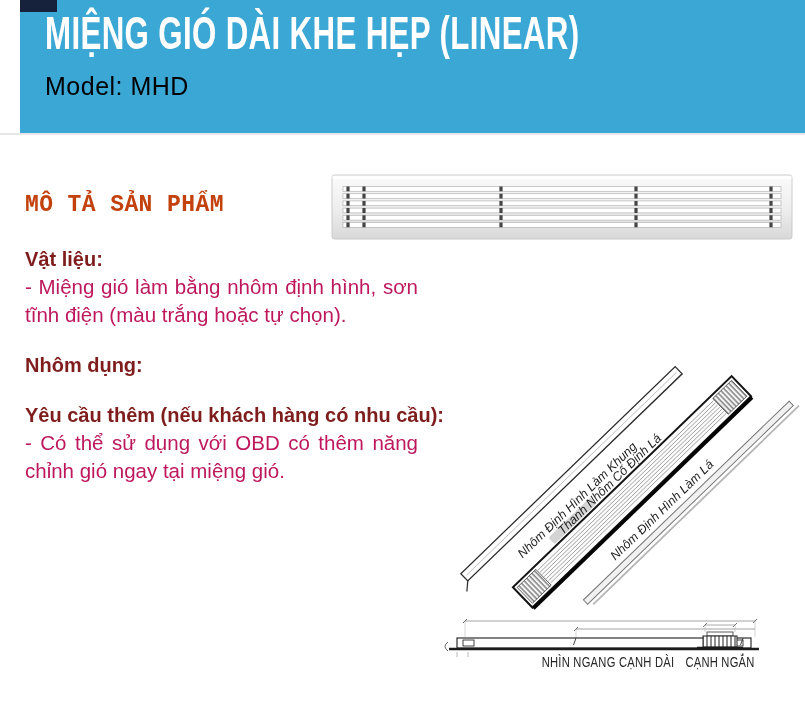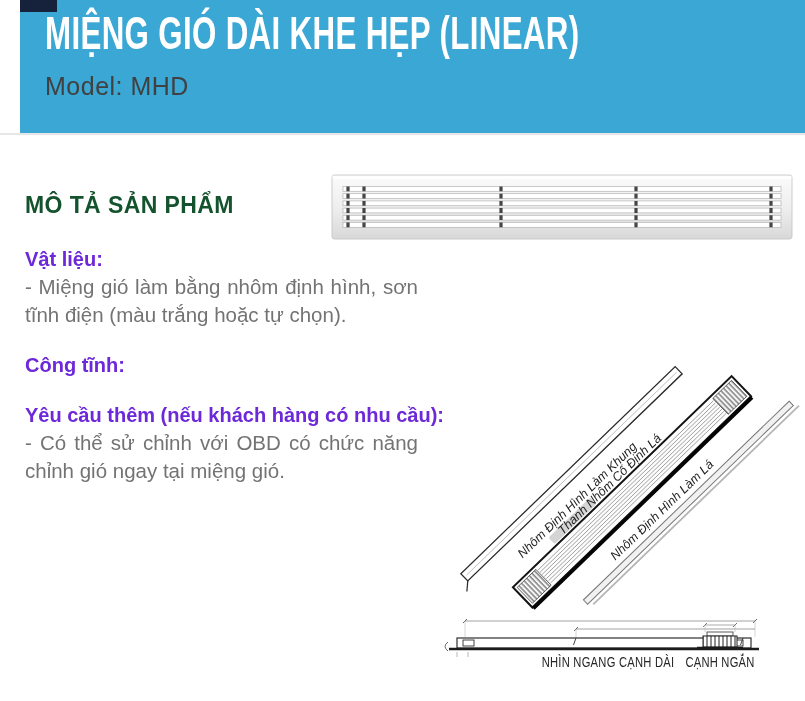--- a/index.html
+++ b/index.html
@@ -5,30 +5,30 @@
   html,body{margin:0;padding:0;}
   body{width:805px;height:701px;background:#fff;}
   .page{position:relative;width:805px;height:701px;background:#fff;overflow:hidden;
         font-family:"Liberation Sans", sans-serif;}
 
   
   .header{position:absolute;top:0;left:0;width:805px;height:133px;background:#3aa7d4;margin-left:20px;}
   .corner-accent{position:absolute;top:0;left:0;width:37px;height:12px;background:#16213c;}
   .page-title{position:absolute;left:25px;top:6px;color:#fff;font-size:46px;font-weight:800;
               white-space:nowrap;transform:scaleX(0.68);transform-origin:left top;letter-spacing:0.5px;}
-  .model-label{position:absolute;left:25px;top:72px;color:#404040;font-size:25px;font-weight:400;letter-spacing:0.5px;}
+  .model-label{position:absolute;left:25px;top:72px;color:#000000;font-size:25px;font-weight:400;letter-spacing:0.5px;}
   .header-divider{position:absolute;top:133px;left:0;width:805px;height:2px;background:#e6e6e6;}
 
   
   .desc-heading{position:absolute;left:25px;top:192px;font-size:23px;font-weight:700;
-                color:#14532d;letter-spacing:0.4px;}
+                color:#c2410c;letter-spacing:0.4px;font-family:Liberation Mono, monospace;}
   .content{position:absolute;left:25px;top:245px;width:393px;}
   .sec + .sec{margin-top:22px;}
-  .sec-title{font-size:20px;font-weight:700;color:#6d28d9;line-height:28px;margin:0;white-space:nowrap;}
-  .sec-line{font-size:20.5px;color:#737373;line-height:28px;margin:0;text-align:justify;}
+  .sec-title{font-size:20px;font-weight:700;color:#7f1d1d;line-height:28px;margin:0;white-space:nowrap;}
+  .sec-line{font-size:20.5px;color:#be185d;line-height:28px;margin:0;text-align:justify;}
 
   
   .photo{position:absolute;left:330px;top:172px;width:464px;height:70px;}
   .iso{position:absolute;left:432px;top:358px;width:373px;height:252px;}
   .elev{position:absolute;left:438px;top:608px;width:362px;height:70px;text-align:right;}
   svg{display:block;}
   svg text{font-family:"Liberation Sans", sans-serif;}
   .iso-label{font-size:12.5px;font-style:italic;fill:#1f1f1f;}
   .elev-label{font-size:14px;fill:#262626;font-weight:500;letter-spacing:0.3px;}
 </style>
@@ -74,25 +74,25 @@
       </g>
     </svg>
   </div>
 
   <div class="content">
     <div class="sec">
       <p class="sec-title">Vật liệu:</p>
       <p class="sec-line">- Miệng gió làm bằng nhôm định hình, sơn tĩnh điện (màu trắng hoặc tự chọn).</p>
     </div>
     <div class="sec">
-      <p class="sec-title">Công tĩnh:</p>
+      <p class="sec-title">Nhôm dụng:</p>
     </div>
     <div class="sec">
       <p class="sec-title">Yêu cầu thêm (nếu khách hàng có nhu cầu):</p>
-      <p class="sec-line">- Có thể sử chỉnh với OBD có chức năng chỉnh gió ngay tại miệng gió.</p>
+      <p class="sec-line">- Có thể sử dụng với OBD có thêm năng chỉnh gió ngay tại miệng gió.</p>
     </div>
   </div>
 
   <div class="iso">
     <svg width="373" height="252" viewBox="0 0 373 252">
       <defs>
         <pattern id="hatch" width="3.6" height="24" patternUnits="userSpaceOnUse">
           <rect width="3.6" height="24" fill="#f5f5f5"></rect>
           <line x1="1" y1="0" x2="1" y2="24" stroke="#4a4a4a" stroke-width="1"></line>
         </pattern>

